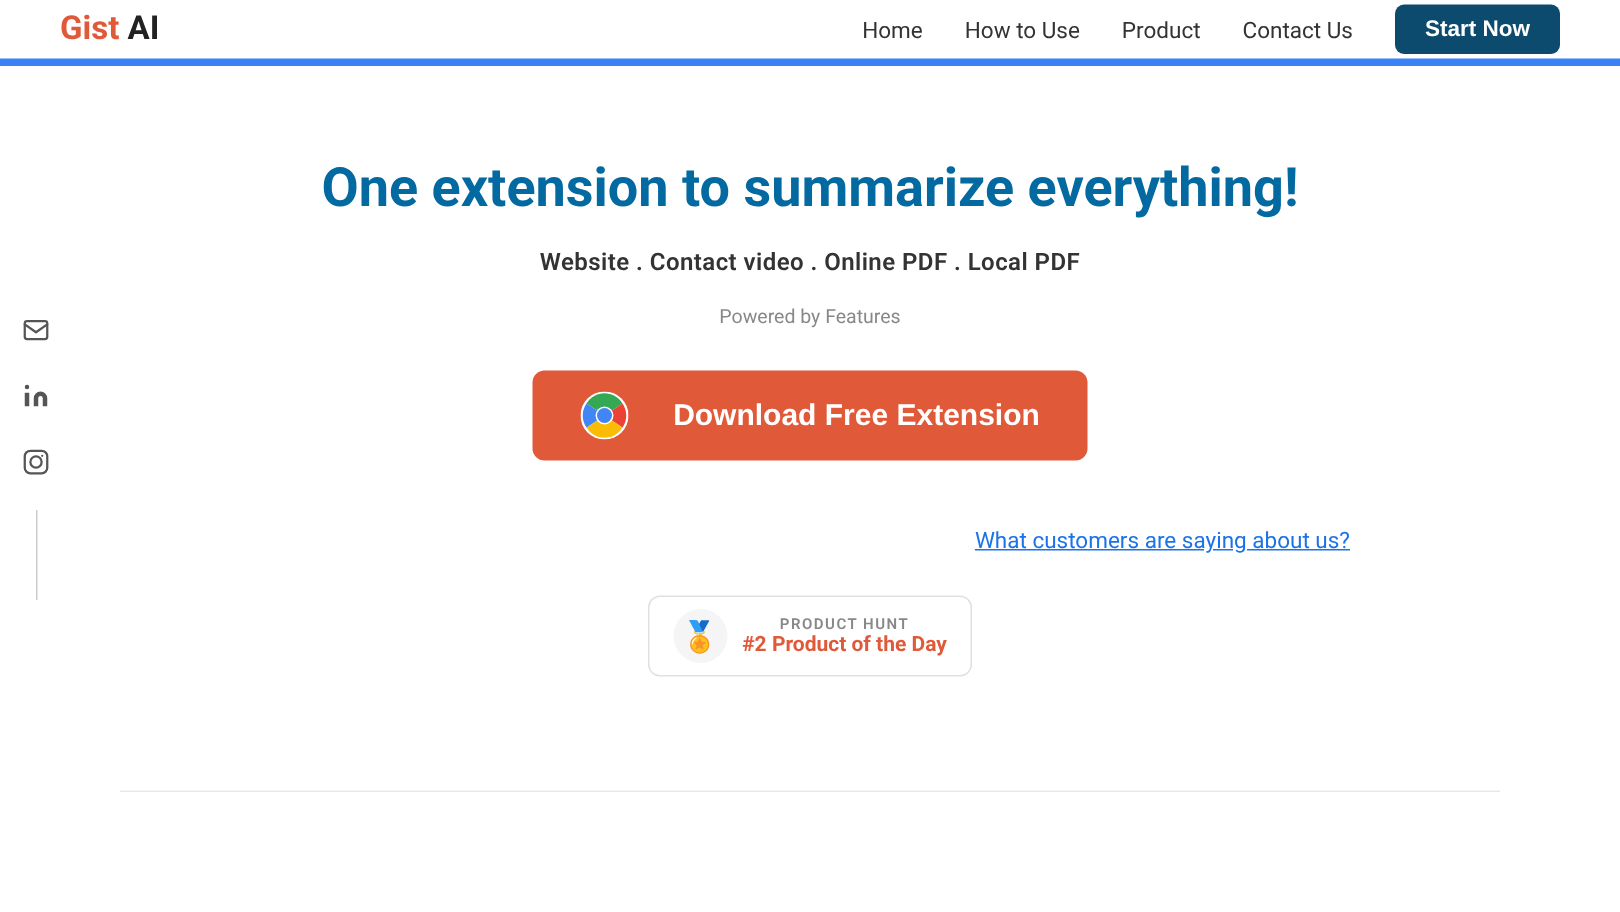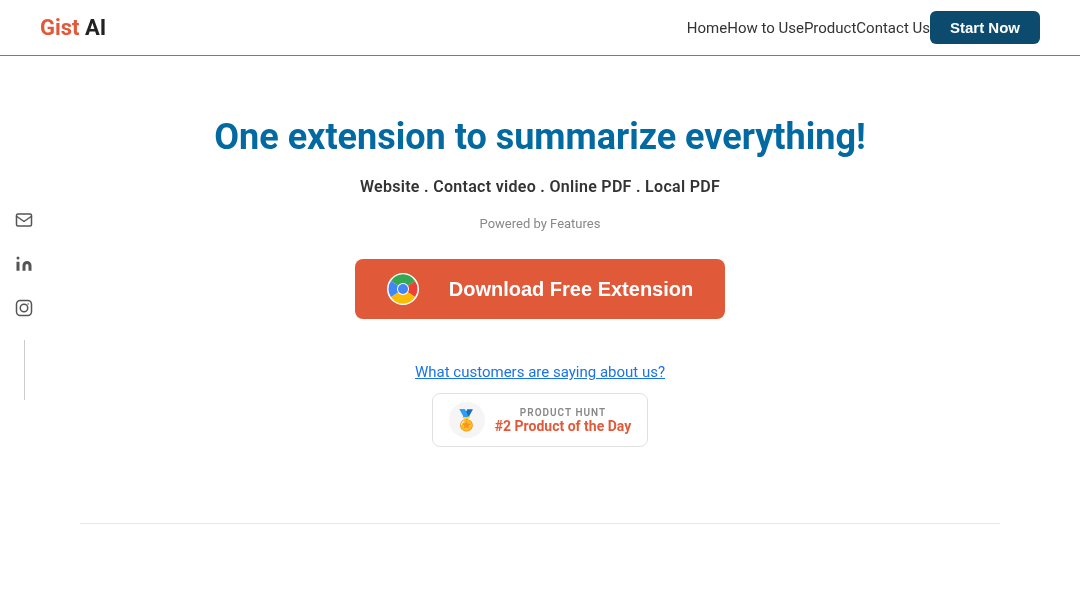--- a/index.html
+++ b/index.html
@@ -4,32 +4,33 @@
   <style>
     * { margin: 0; padding: 0; box-sizing: border-box; }
     body { font-family: -apple-system, BlinkMacSystemFont, 'Segoe UI', Roboto, sans-serif; background: #fff; color: #222; }
 
     
     nav {
       display: flex;
       align-items: center;
       justify-content: space-between;
       padding: 0 40px;
-      height: 56px;
-      border-bottom: 1px solid #3b82f6;
+      height: 44px;
+      border-bottom: 5px solid #3b82f6;
     }
     .logo {
       font-size: 22px;
       font-weight: 700;
     }
     .logo-gist { color: #e05a3a; }
     .logo-ai { color: #222; }
     .nav-links {
       display: flex;
       align-items: center;
+      gap: 28px;
       list-style: none;
     }
     .nav-links a {
       text-decoration: none;
       color: #333;
       font-size: 15px;
     }
     .btn-start {
       background: #0c4a6e;
       color: #fff;
@@ -122,25 +123,26 @@
     
     .chrome-icon {
       width: 32px;
       height: 32px;
       flex-shrink: 0;
     }
 
     
     .customers-link {
       display: block;
-      margin: 0 auto 12px;
+      margin: 0 auto 28px;
       color: #1a73e8;
       font-size: 15px;
       text-decoration: underline;
       cursor: pointer;
+      text-align: right;
     }
 
     
     .ph-badge {
       display: inline-flex;
       align-items: center;
       gap: 10px;
       border: 1.5px solid #e0e0e0;
       border-radius: 8px;
       padding: 8px 16px;

